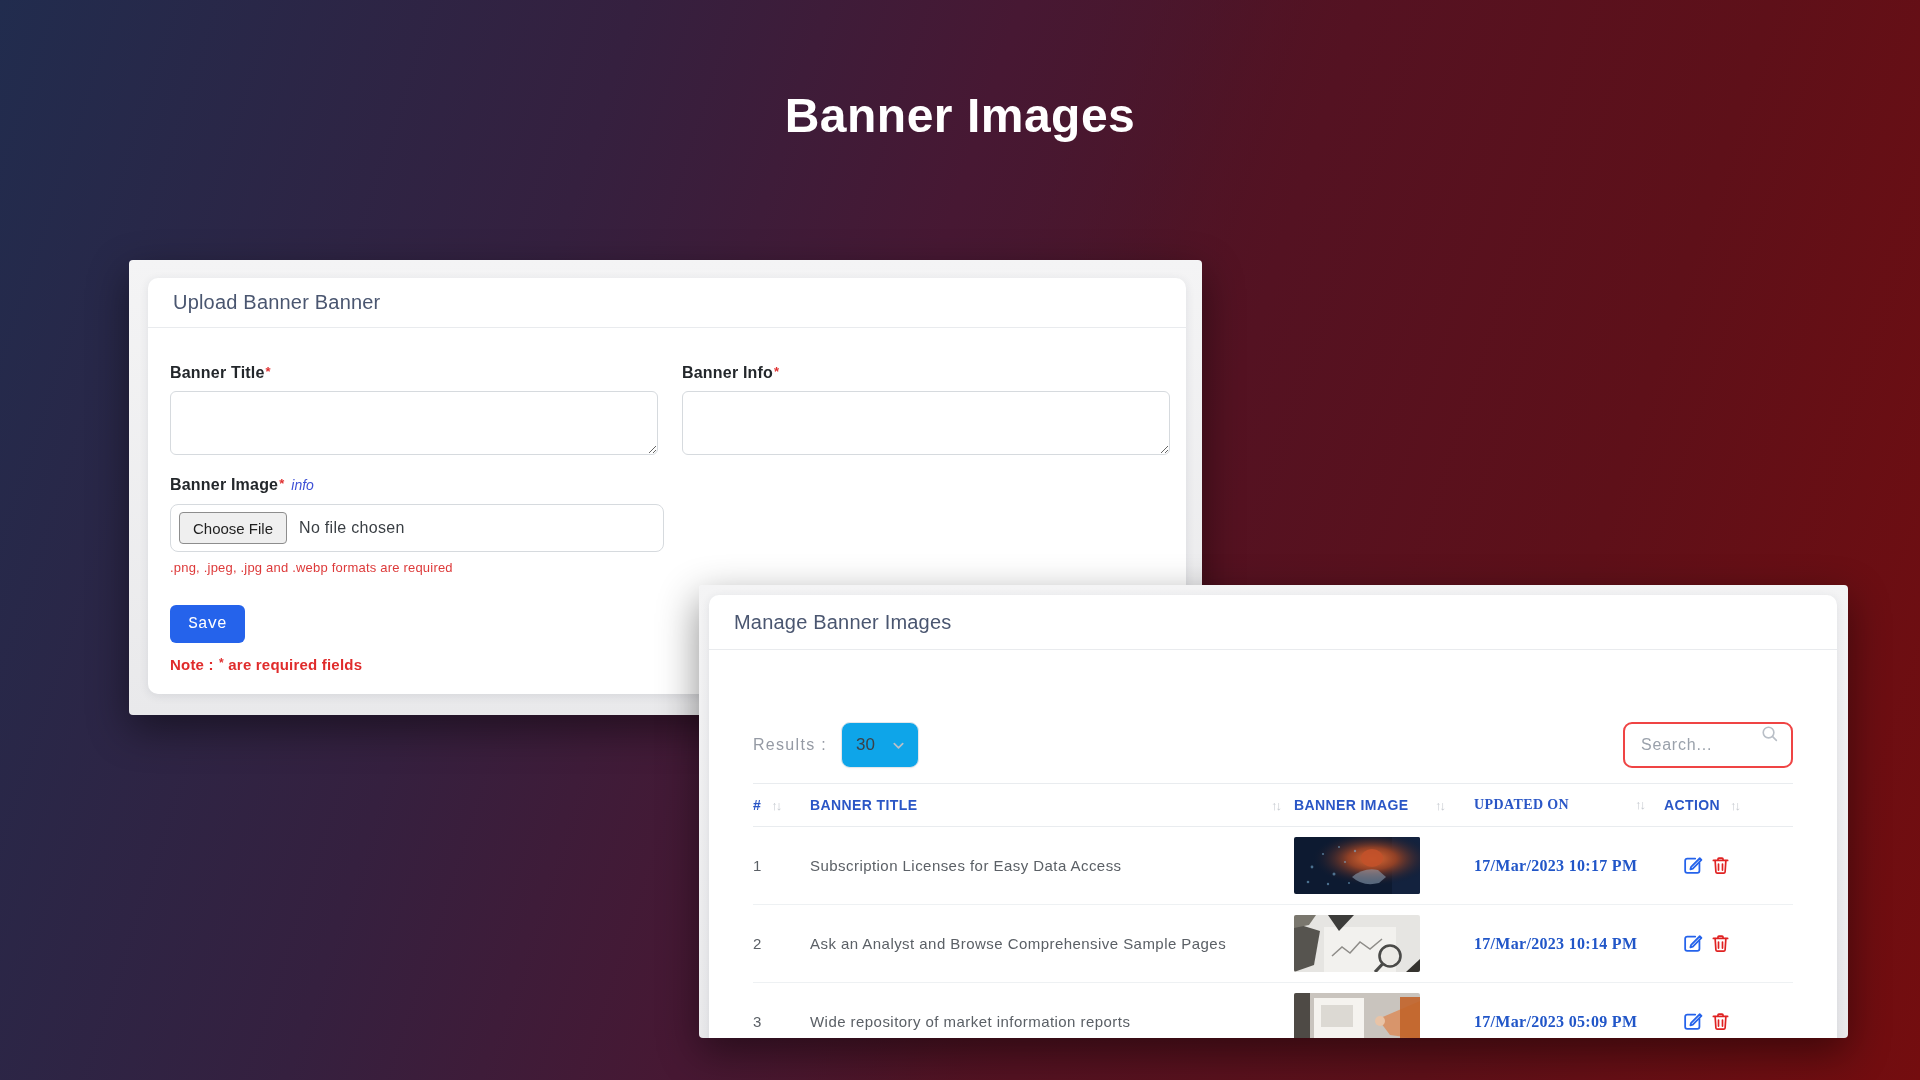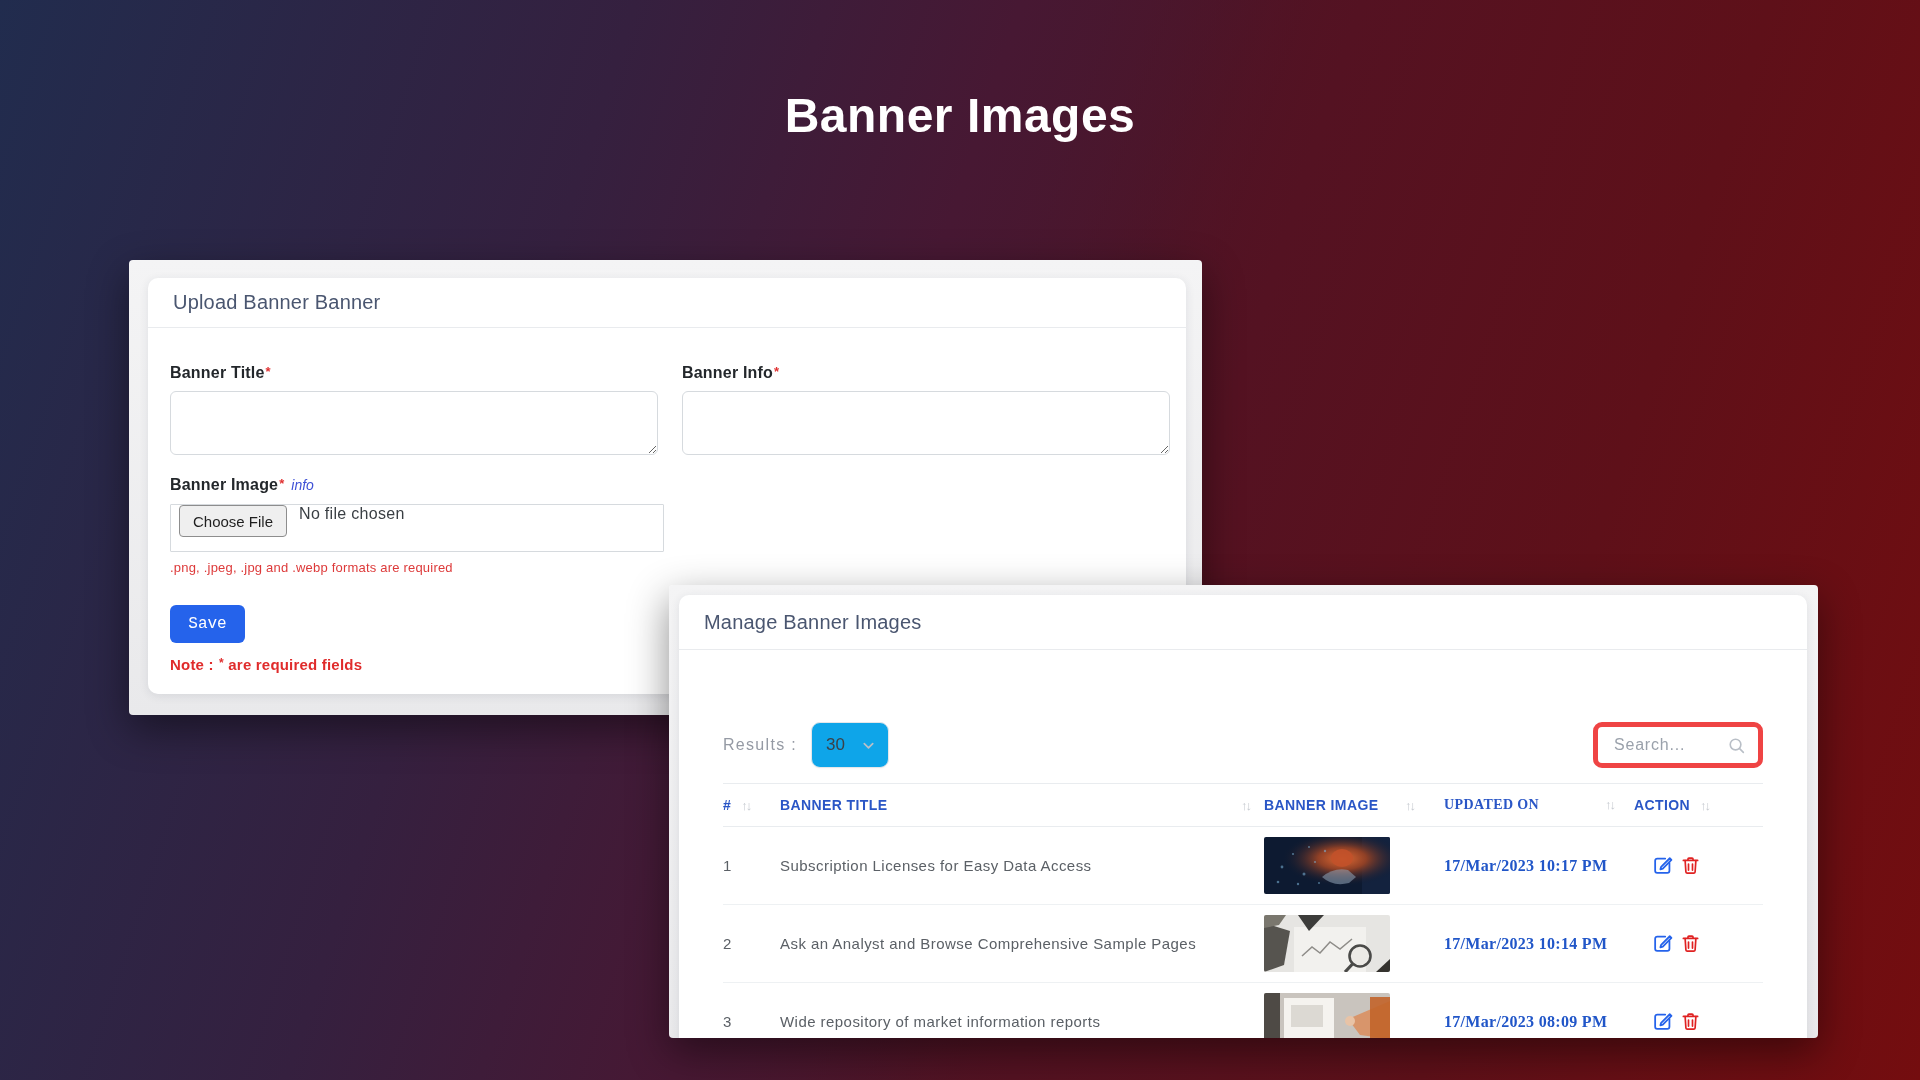--- a/index.html
+++ b/index.html
@@ -16,21 +16,21 @@
     color:#ffffff; font-size:48px; font-weight:700; letter-spacing:.5px;
   }
 
   
   .panel {
     position:absolute; border-radius:4px;
     background:linear-gradient(180deg,#f4f4f5 0%, #e9e9eb 100%);
     box-shadow:0 14px 40px rgba(0,0,0,.45);
   }
   .upload-panel { left:129px; top:260px; width:1073px; height:455px; z-index:1; }
-  .manage-panel { left:669px; top:585px; width:1149px; height:453px; z-index:2; overflow:hidden; }
+  .manage-panel { left:699px; top:585px; width:1149px; height:453px; z-index:2; overflow:hidden; }
 
   .card {
     position:absolute; background:#ffffff; border-radius:10px;
     box-shadow:0 2px 10px rgba(40,50,70,.10);
   }
   .upload-card { left:19px; top:18px; width:1038px; height:416px; }
   .manage-card { left:10px; top:10px; width:1128px; height:720px; border-radius:10px 10px 0 0; }
 
   .card-header {
     height:50px; display:flex; align-items:center; padding:0 25px;
@@ -45,22 +45,22 @@
   .f-label { font-size:16px; font-weight:700; color:#23272b; letter-spacing:.2px; }
   .req { color:#e03131; font-weight:700; font-size:13px; vertical-align:top; margin-left:1px; }
   .info-hint { color:#3f51d6; font-style:italic; font-size:14px; margin-left:7px; font-weight:400; }
   textarea.t-area {
     display:block; width:100%; height:64px; margin-top:9px; resize:both;
     border:1px solid #d6dade; border-radius:6px; padding:8px 10px;
     font-family:"Liberation Sans", sans-serif; font-size:15px; color:#333; outline:none;
   }
   .image-field { margin-top:21px; }
   .file-box {
-    width:494px; height:48px; margin-top:10px; border:1px solid #d6dade; border-radius:1px;
-    display:flex; background:#fff;
+    width:494px; height:48px; margin-top:10px; border:1px solid #d6dade; border-radius:8px;
+    display:flex; align-items:center; background:#fff;
   }
   .choose-btn {
     margin-left:8px; height:32px; padding:0 13px; background:#efefef;
     border:1px solid #8d8d8d; border-radius:4px; font-size:15px; color:#1f1f1f;
     font-family:"Liberation Sans", sans-serif; cursor:pointer;
   }
   .file-status { margin-left:12px; color:#3a3f44; font-size:16px; letter-spacing:.3px; }
   .format-note { margin-top:8px; color:#dd3a3a; font-size:13px; letter-spacing:.2px; }
   .save-btn {
     margin-top:30px; width:75px; height:38px; background:#2563eb; color:#fff;
@@ -76,22 +76,22 @@
     display:flex; align-items:center; justify-content:space-between;
   }
   .results-group { display:flex; align-items:center; }
   .results-label { color:#959aa4; font-size:16px; letter-spacing:1.3px; }
   .results-select {
     margin-left:14px; width:78px; height:46px; border:1px solid #e4e7ea; border-radius:9px;
     display:flex; align-items:center; justify-content:space-between; padding:0 12px 0 14px;
     color:#3b4148; font-size:17px; background:#0ea5e9; cursor:pointer; box-shadow:0 1px 2px rgba(0,0,0,.03);
   }
   .search-box {
-    width:170px; height:46px; border:5px solid #ef4444; border-radius:9px;
-    display:flex; align-items:center; justify-content:space-between; padding:0 12px 0 14px; background:#fff;margin-left:36px;
+    width:170px; height:46px; border:2px solid #ef4444; border-radius:9px;
+    display:flex; justify-content:space-between; padding:0 12px 0 14px; background:#fff;margin-left:36px;
   }
   .search-input {
     border:none; outline:none; width:110px; font-size:16px; letter-spacing:.8px;
     color:#5b6066; font-family:"Liberation Sans", sans-serif;
   }
   .search-input::placeholder { color:#9aa1ab; }
 
   .data-table { margin:15px 44px 0 44px; }
   .thead {
     display:flex; align-items:center; height:44px;
@@ -311,21 +311,21 @@
             <rect width="126" height="57" fill="#c9c4be"></rect>
             <rect x="0" y="0" width="16" height="57" fill="#4e4a45"></rect>
             <rect x="20" y="5" width="50" height="48" fill="#f5f3ef"></rect>
             <rect x="27" y="12" width="32" height="22" fill="#dcd9d3"></rect>
             <polygon points="126,8 84,26 96,42 126,46" fill="#d8956b"></polygon>
             <rect x="106" y="4" width="20" height="44" fill="#c2642a" opacity=".9"></rect>
             <circle cx="86" cy="28" r="5" fill="#e8c3a6"></circle>
           </svg>
         </div>
         <div class="col-date">
-            <span class="date-text">17/Mar/2023 08:09 PM</span>
+            <span class="date-text">17/Mar/2023 05:09 PM</span>
           </div>
         <div class="col-action action-btns">
           <button class="icon-btn">
             <svg width="21" height="21" viewBox="0 0 20 20" fill="none" stroke="#2563eb" stroke-width="1.7" stroke-linecap="round" stroke-linejoin="round">
               <path d="M12.6 3.4H5a2 2 0 0 0-2 2v9.6a2 2 0 0 0 2 2h9.6a2 2 0 0 0 2-2V7.4"></path>
               <path d="M8.7 11.3l8.2-8.2 1.6 1.6-8.2 8.2-2.3.7z"></path>
             </svg>
           </button>
           <button class="icon-btn">
             <svg width="21" height="21" viewBox="0 0 20 20" fill="none" stroke="#e02222" stroke-width="1.6" stroke-linecap="round" stroke-linejoin="round">

